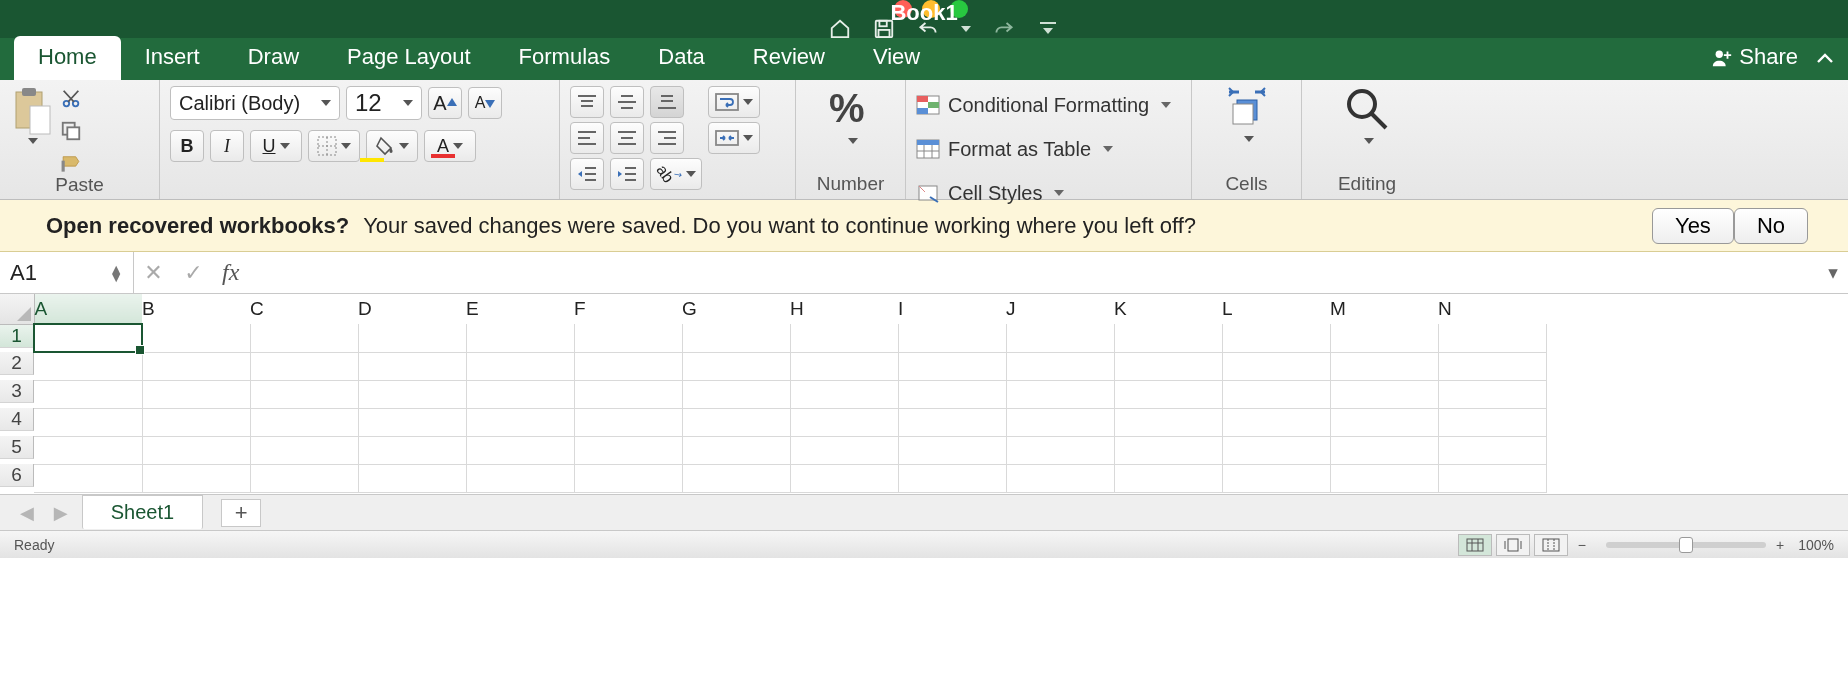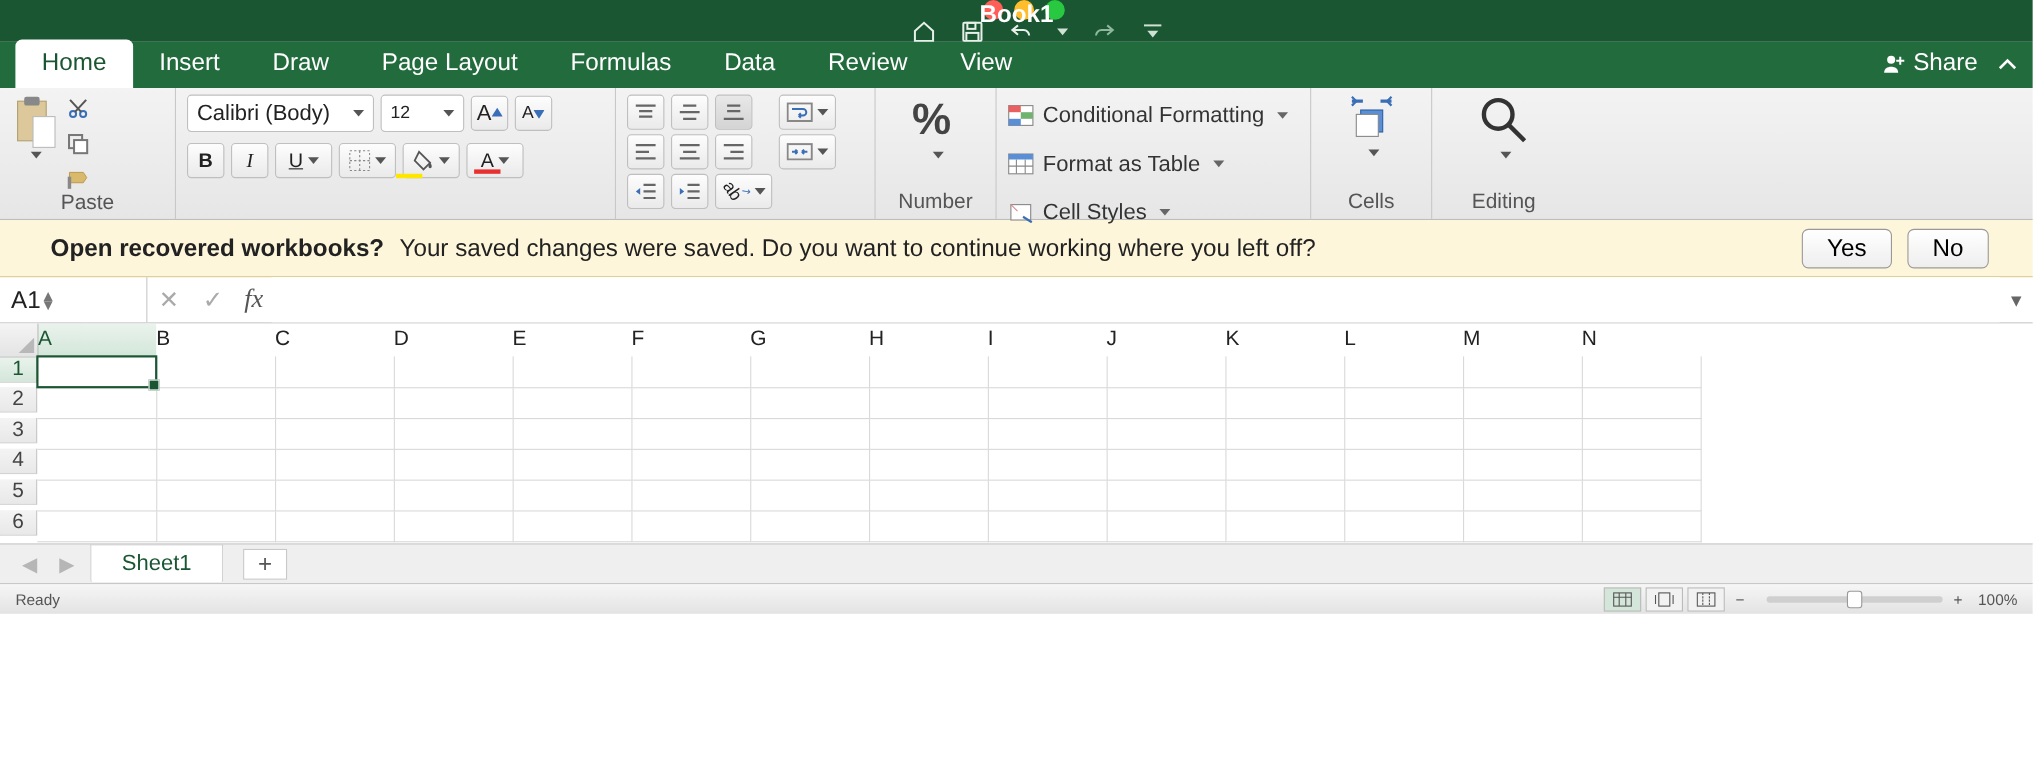--- a/index.html
+++ b/index.html
@@ -26,36 +26,36 @@
 
 .ribbon { height: 120px; background: linear-gradient(#f3f3f3,#e6e6e6); border-bottom: 1px solid #bdbdbd; display: flex; }
 .grp { border-right: 1px solid #c8c8c8; padding: 6px 10px 2px; display: flex; flex-direction: column; }
 .grp-label { text-align: center; font-size: 19px; color: #555; margin-top: auto; padding-bottom: 2px; }
 .grp-body { flex: 1; display: flex; align-items: flex-start; gap: 8px; }
 .vcol { display: flex; flex-direction: column; gap: 6px; align-items: center; }
 .sbtn { min-width: 34px; height: 32px; border: 1px solid #bfbfbf; background: linear-gradient(#fdfdfd,#eaeaea); border-radius: 4px; display:flex; align-items:center; justify-content:center; font-size:18px; }
 .sbtn.wide { min-width: 52px; }
 .dd { width:0;height:0;border-left:5px solid transparent;border-right:5px solid transparent;border-top:6px solid #555; margin-left:4px; display:inline-block;}
 .font-select { width:170px; height:34px; border:1px solid #bfbfbf; background:#fff; border-radius:4px; display:flex; align-items:center; padding:0 8px; font-size:20px; justify-content:space-between;}
-.size-select { width:76px; height:34px; border:1px solid #bfbfbf; background:#fff; border-radius:4px; display:flex; align-items:center; padding:0 8px; font-size:16px; justify-content:space-between;}
+.size-select { width:76px; height:34px; border:1px solid #bfbfbf; background:#fff; border-radius:4px; display:flex; align-items:center; padding:0 8px; font-size:24px; justify-content:space-between;}
 .row { display:flex; gap:6px; align-items:center; }
 .ic { display:inline-flex; width:22px; height:22px; align-items:center; justify-content:center; }
 .cf-row { display:flex; align-items:center; gap:8px; font-size:20px; color:#333; height:34px; cursor:pointer;}
 .cf-row .dd { border-top-color:#666; }
 
 
 .msgbar { height: 52px; background: #fdf6da; border-bottom:1px solid #d9cd94; display:flex; align-items:center; padding: 0 40px 0 46px; }
 .msgbar .q { font-weight:bold; font-size:22px; }
 .msgbar .m { font-size:22px; margin-left:14px; }
 .msgbar .sp { flex:1; }
-.msgbtn { border:1px solid #999; background:linear-gradient(#fff,#eee); border-radius:6px; padding:4px 22px; font-size:22px; margin-left:14px; cursor:pointer;}
+.msgbtn { border:1px solid #999; background:linear-gradient(#fff,#eee); border-radius:6px; padding:4px 22px; font-size:22px; cursor:pointer;}
 
 
 .fbar { height: 42px; border-bottom:1px solid #c8c8c8; display:flex; align-items:center; }
-.namebox { width:134px; height:100%; border-right:1px solid #c8c8c8; display:flex; align-items:center; padding:0 10px; font-size:22px; justify-content:flex-start;}
+.namebox { width:134px; height:100%; border-right:1px solid #c8c8c8; display:flex; align-items:center; padding:0 10px; font-size:22px; justify-content:space-between;}
 .namebox .spin { display:flex; flex-direction:column; line-height:8px; color:#777; font-size:14px;}
 .fb-btn { width:40px; height:100%; display:flex; align-items:center; justify-content:center; color:#aaa; font-size:22px; border-right:1px solid transparent; }
 .fx { font-style:italic; font-family: "Times New Roman", serif; font-size:24px; color:#555; padding:0 8px;}
 .fb-input { flex:1; height:100%; border:none; outline:none; font-size:20px; padding-left:8px; }
 .fb-expand { width:30px; color:#666; display:flex; align-items:center; justify-content:center;}
 
 
 .sheet { display:flex; height: 200px; position:relative; }
 .corner { width:34px; height:30px; background:linear-gradient(#f4f4f4,#e4e4e4); border-right:1px solid #bbb; border-bottom:1px solid #bbb; position:relative;}
 .corner:after { content:""; position:absolute; right:3px; bottom:3px; width:0;height:0; border-right:14px solid #b8b8b8; border-top:14px solid transparent;}

